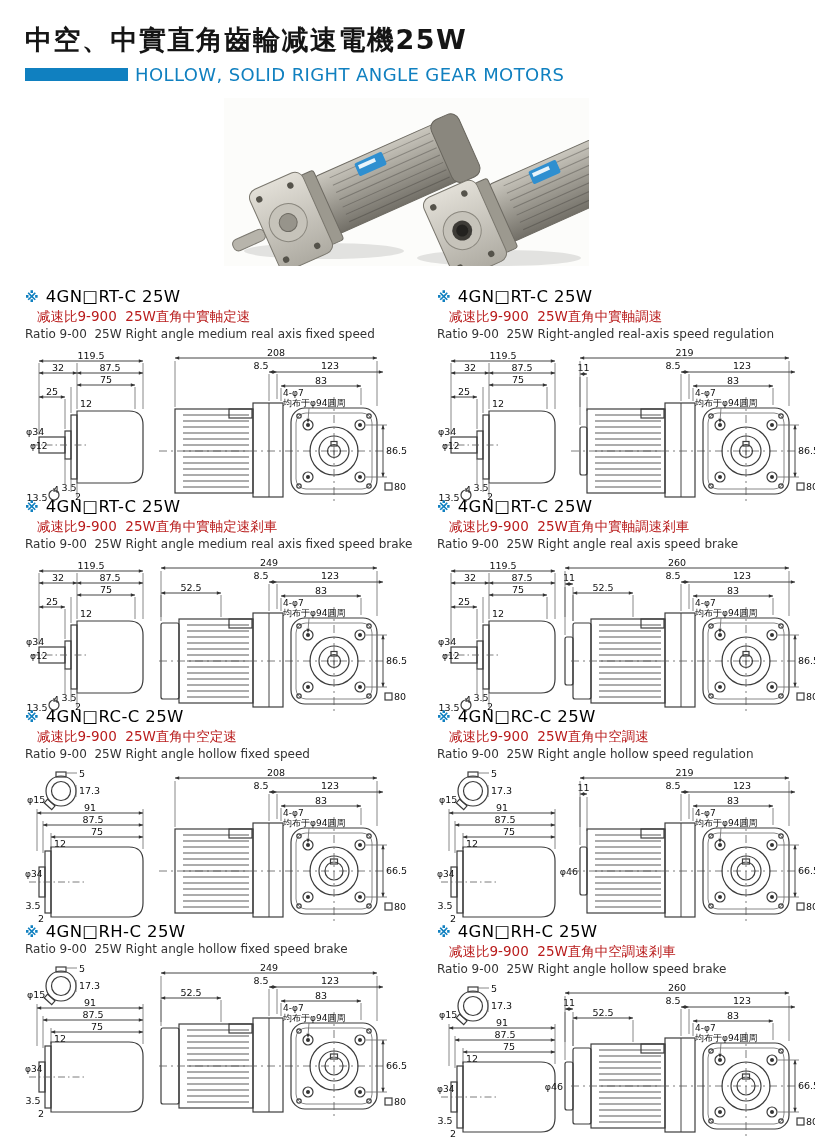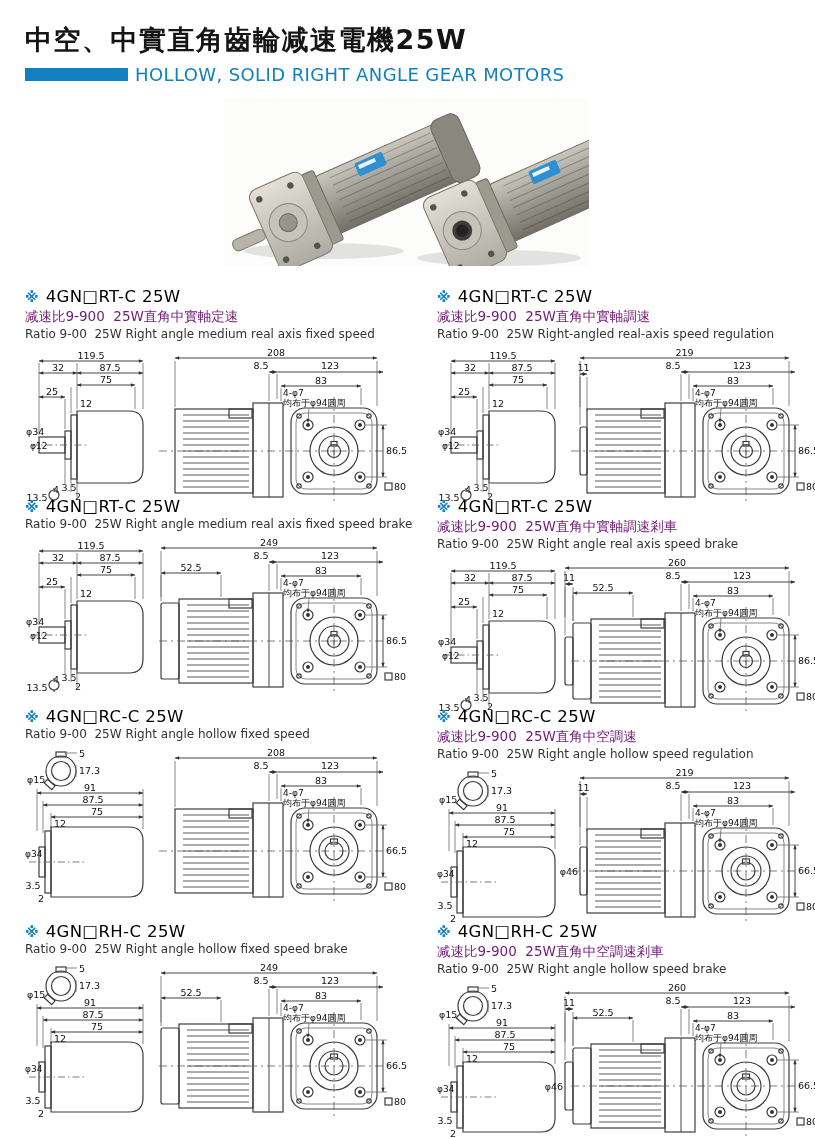--- a/index.html
+++ b/index.html
@@ -8,21 +8,21 @@
   h1{position:absolute;left:25px;top:22px;margin:0;font-size:27px;font-weight:bold;
      color:#151515;letter-spacing:1.5px;}
   .sub{position:absolute;left:25px;top:64px;display:flex;align-items:center;gap:7px;}
   .bar{width:103px;height:13px;background:var(--accent,#1080c0);}
   .subtxt{font-size:18px;color:var(--accent,#1080c0);letter-spacing:.4px;}
   .photo{position:absolute;left:224px;top:98px;}
   .sec{position:absolute;width:392px;}
   .sec-head{display:flex;align-items:baseline;gap:7px;}
   .marker{font-size:14px;font-weight:bold;color:var(--accent,#1080c0);}
   .model{font-size:16.5px;font-weight:normal;color:#000;letter-spacing:.4px;}
-  .cn{font-size:13.5px;color:#701a75;margin-top:2px;white-space:pre-wrap;}
+  .cn{font-size:13.5px;color:#b91c1c;margin-top:2px;white-space:pre-wrap;margin-left:12px;}
   .en{font-size:12px;color:#333;margin-top:1px;white-space:pre-wrap;}
   .drawing{display:block;margin-top:4px;}
   
   .ln{stroke:#454545;stroke-width:1;fill:none;}
   .ext{stroke:#6a6a6a;stroke-width:.8;fill:none;}
   .bd{stroke:#3c3c3c;stroke-width:1.2;fill:none;}
   .fin{stroke:#3c3c3c;stroke-width:.85;fill:none;}
   .cl{stroke:#5a5a5a;stroke-width:.8;fill:none;}
   .ah{fill:#333;}
   text.dt{font-size:9.5px;fill:#101010;}
@@ -365,20 +365,21 @@
           <polygon points="283,78 281.3,73.8 284.7,73.8" class="ah"></polygon>
         </g>
       </svg>
   </section>
 
   <section class="sec" style="left:25px;top:497px">
     <div class="sec-head">
       <span class="marker">※</span>
       <span class="model">4GN□RT-C 25W</span>
     </div>
+    <div class="cn">减速比9-900  25W直角中實軸定速剎車</div>
     <div class="en">Ratio 9-00  25W Right angle medium real axis fixed speed brake</div>
     <svg class="drawing" width="390" height="158" viewBox="0 0 390 158">
         <g>
           <g>
             <line x1="14" y1="18" x2="14" y2="90" class="ext"></line>
             <line x1="52" y1="18" x2="52" y2="64" class="ext"></line>
             <line x1="118" y1="18" x2="118" y2="64" class="ext"></line>
             <line x1="110" y1="42" x2="110" y2="64" class="ext"></line>
             <line x1="40" y1="54" x2="40" y2="84" class="ext"></line>
             <line x1="46" y1="42" x2="46" y2="68" class="ext"></line>
@@ -653,20 +654,21 @@
           <polygon points="283,78 281.3,73.8 284.7,73.8" class="ah"></polygon>
         </g>
       </svg>
   </section>
 
   <section class="sec" style="left:25px;top:707px">
     <div class="sec-head">
       <span class="marker">※</span>
       <span class="model">4GN□RC-C 25W</span>
     </div>
+    <div class="cn">减速比9-900  25W直角中空定速</div>
     <div class="en">Ratio 9-00  25W Right angle hollow fixed speed</div>
     <svg class="drawing" width="390" height="158" viewBox="0 0 390 158">
         <g>
           <g>
             <circle cx="36" cy="26" r="15" class="bd"></circle>
             <circle cx="36" cy="26" r="9.5" class="bd"></circle>
             <rect x="31" y="7" width="10" height="5" class="bd"></rect>
             <rect x="20" y="37" width="10" height="5" transform="rotate(42 25 39)" class="bd"></rect>
             <line x1="41" y1="8" x2="52" y2="8" class="ext"></line>
             <text x="54" y="12" class="dt" text-anchor="start">5</text>

